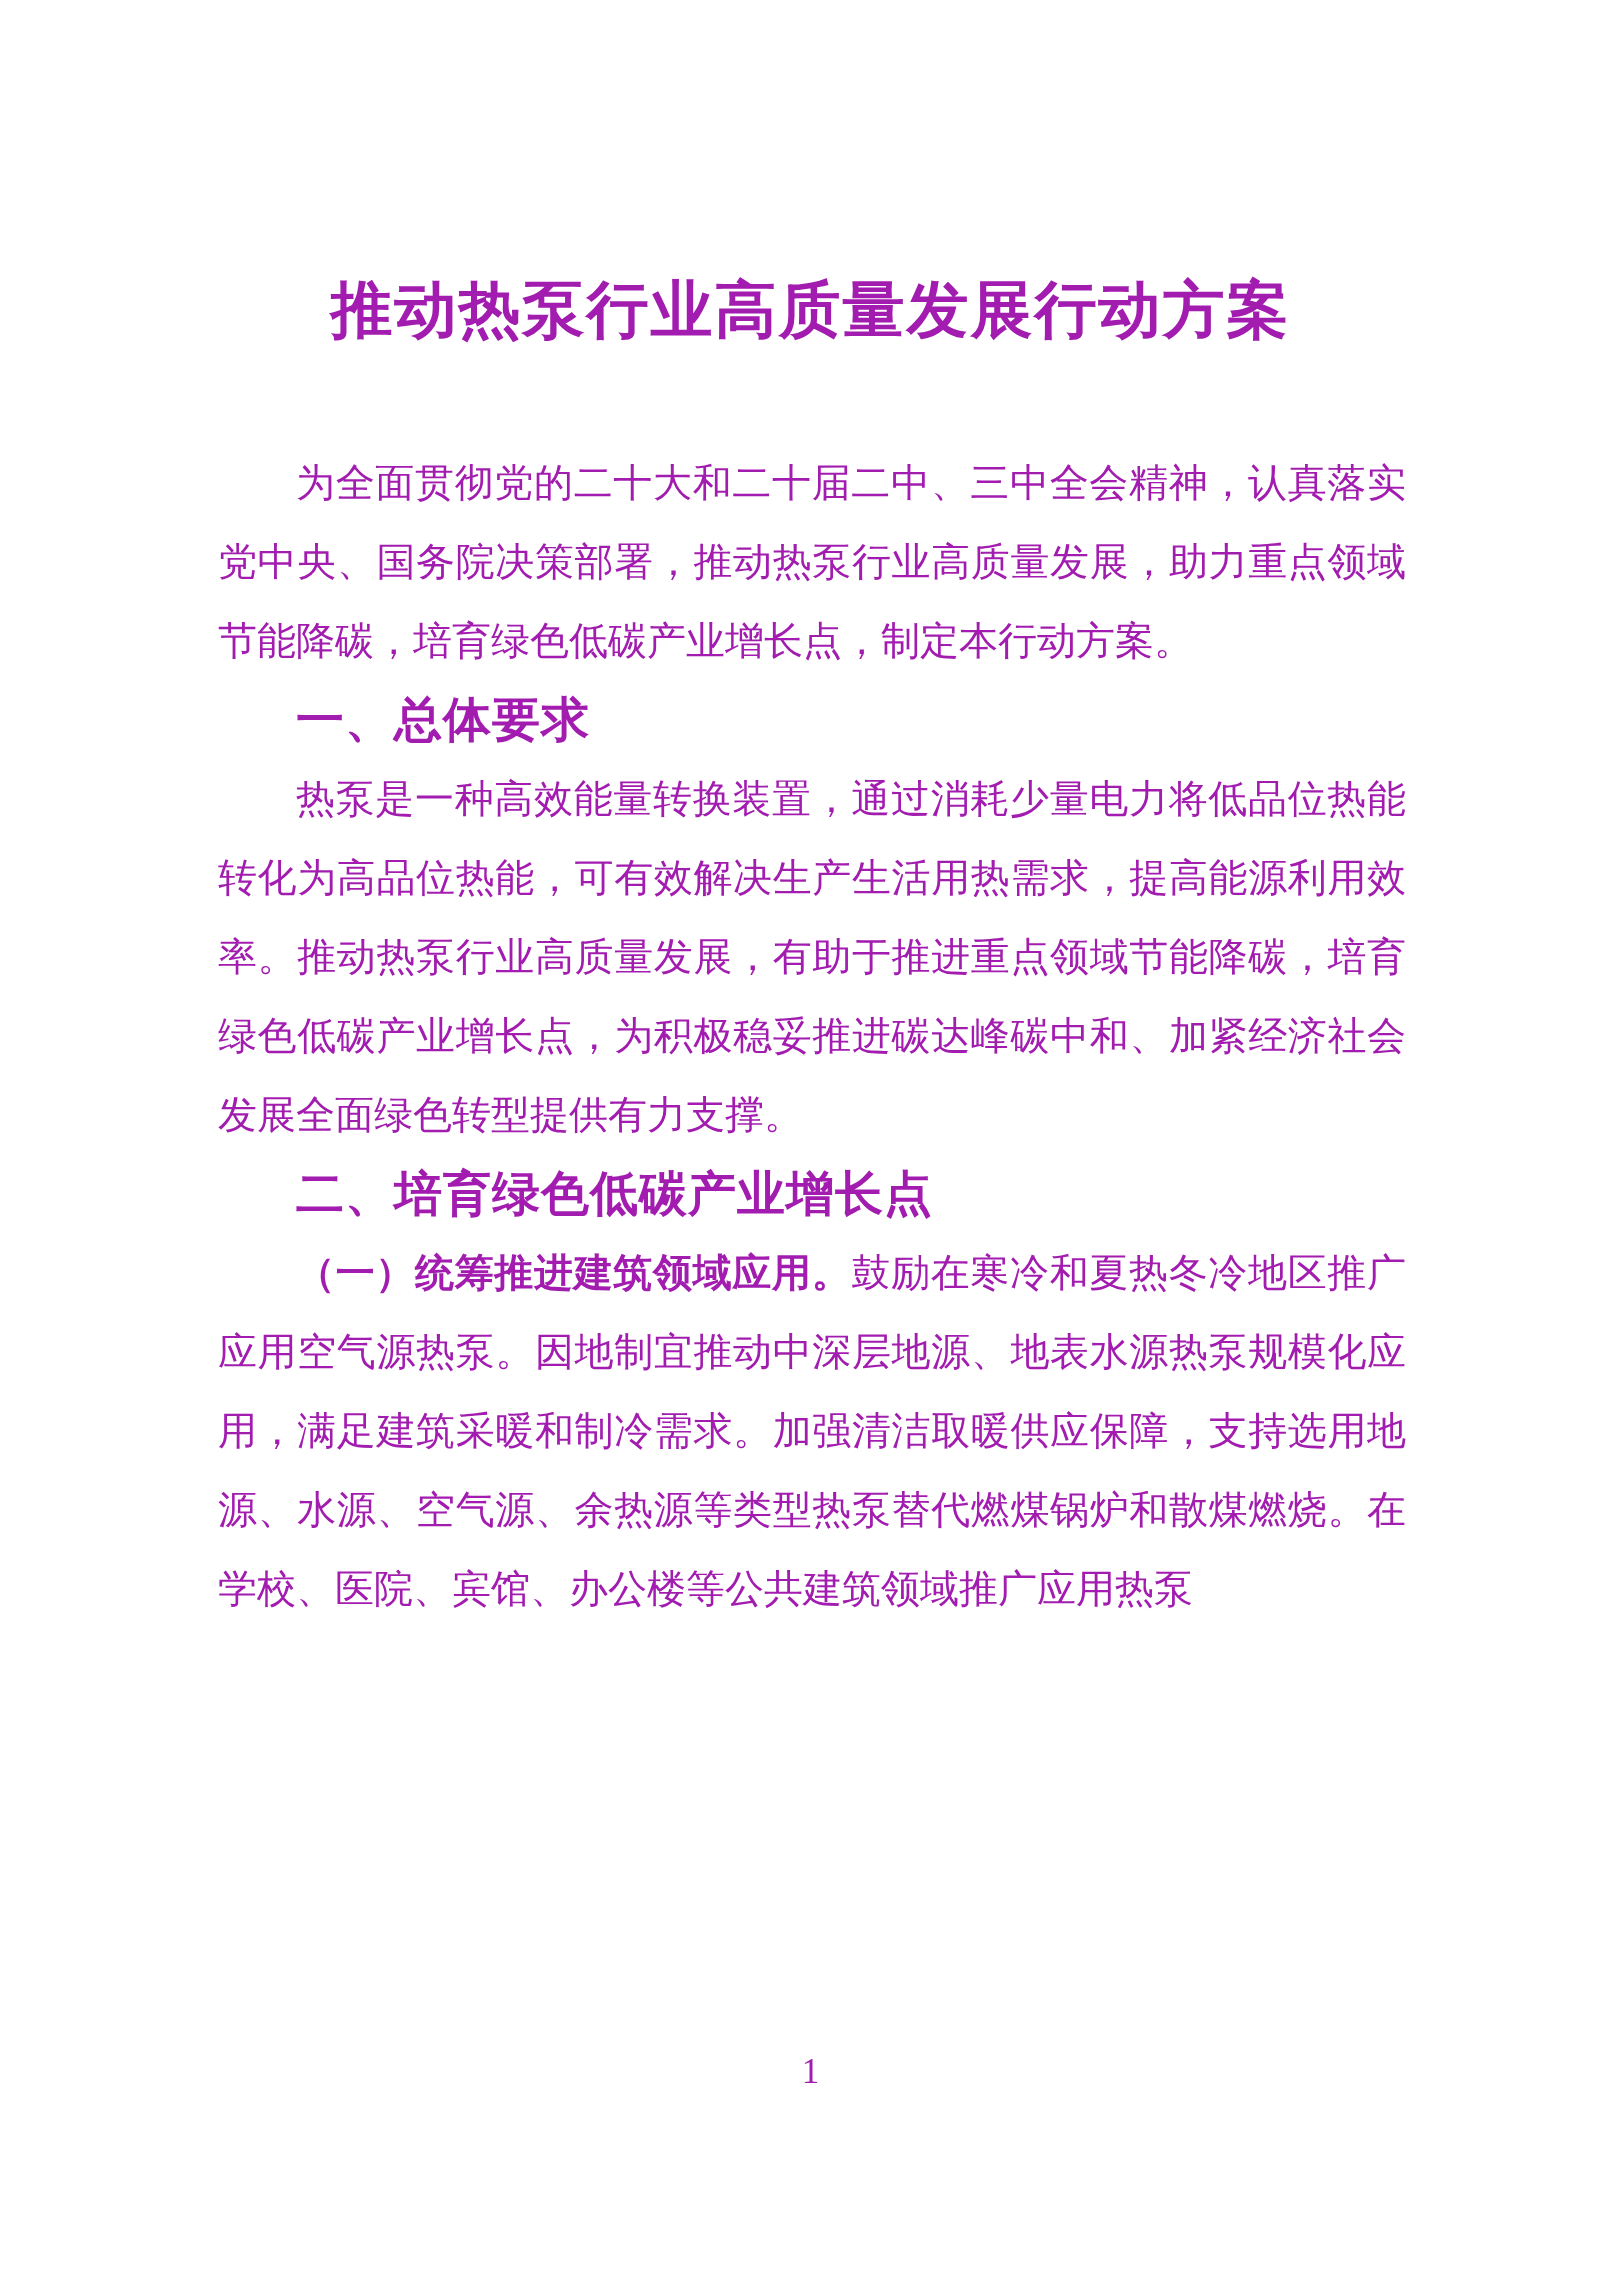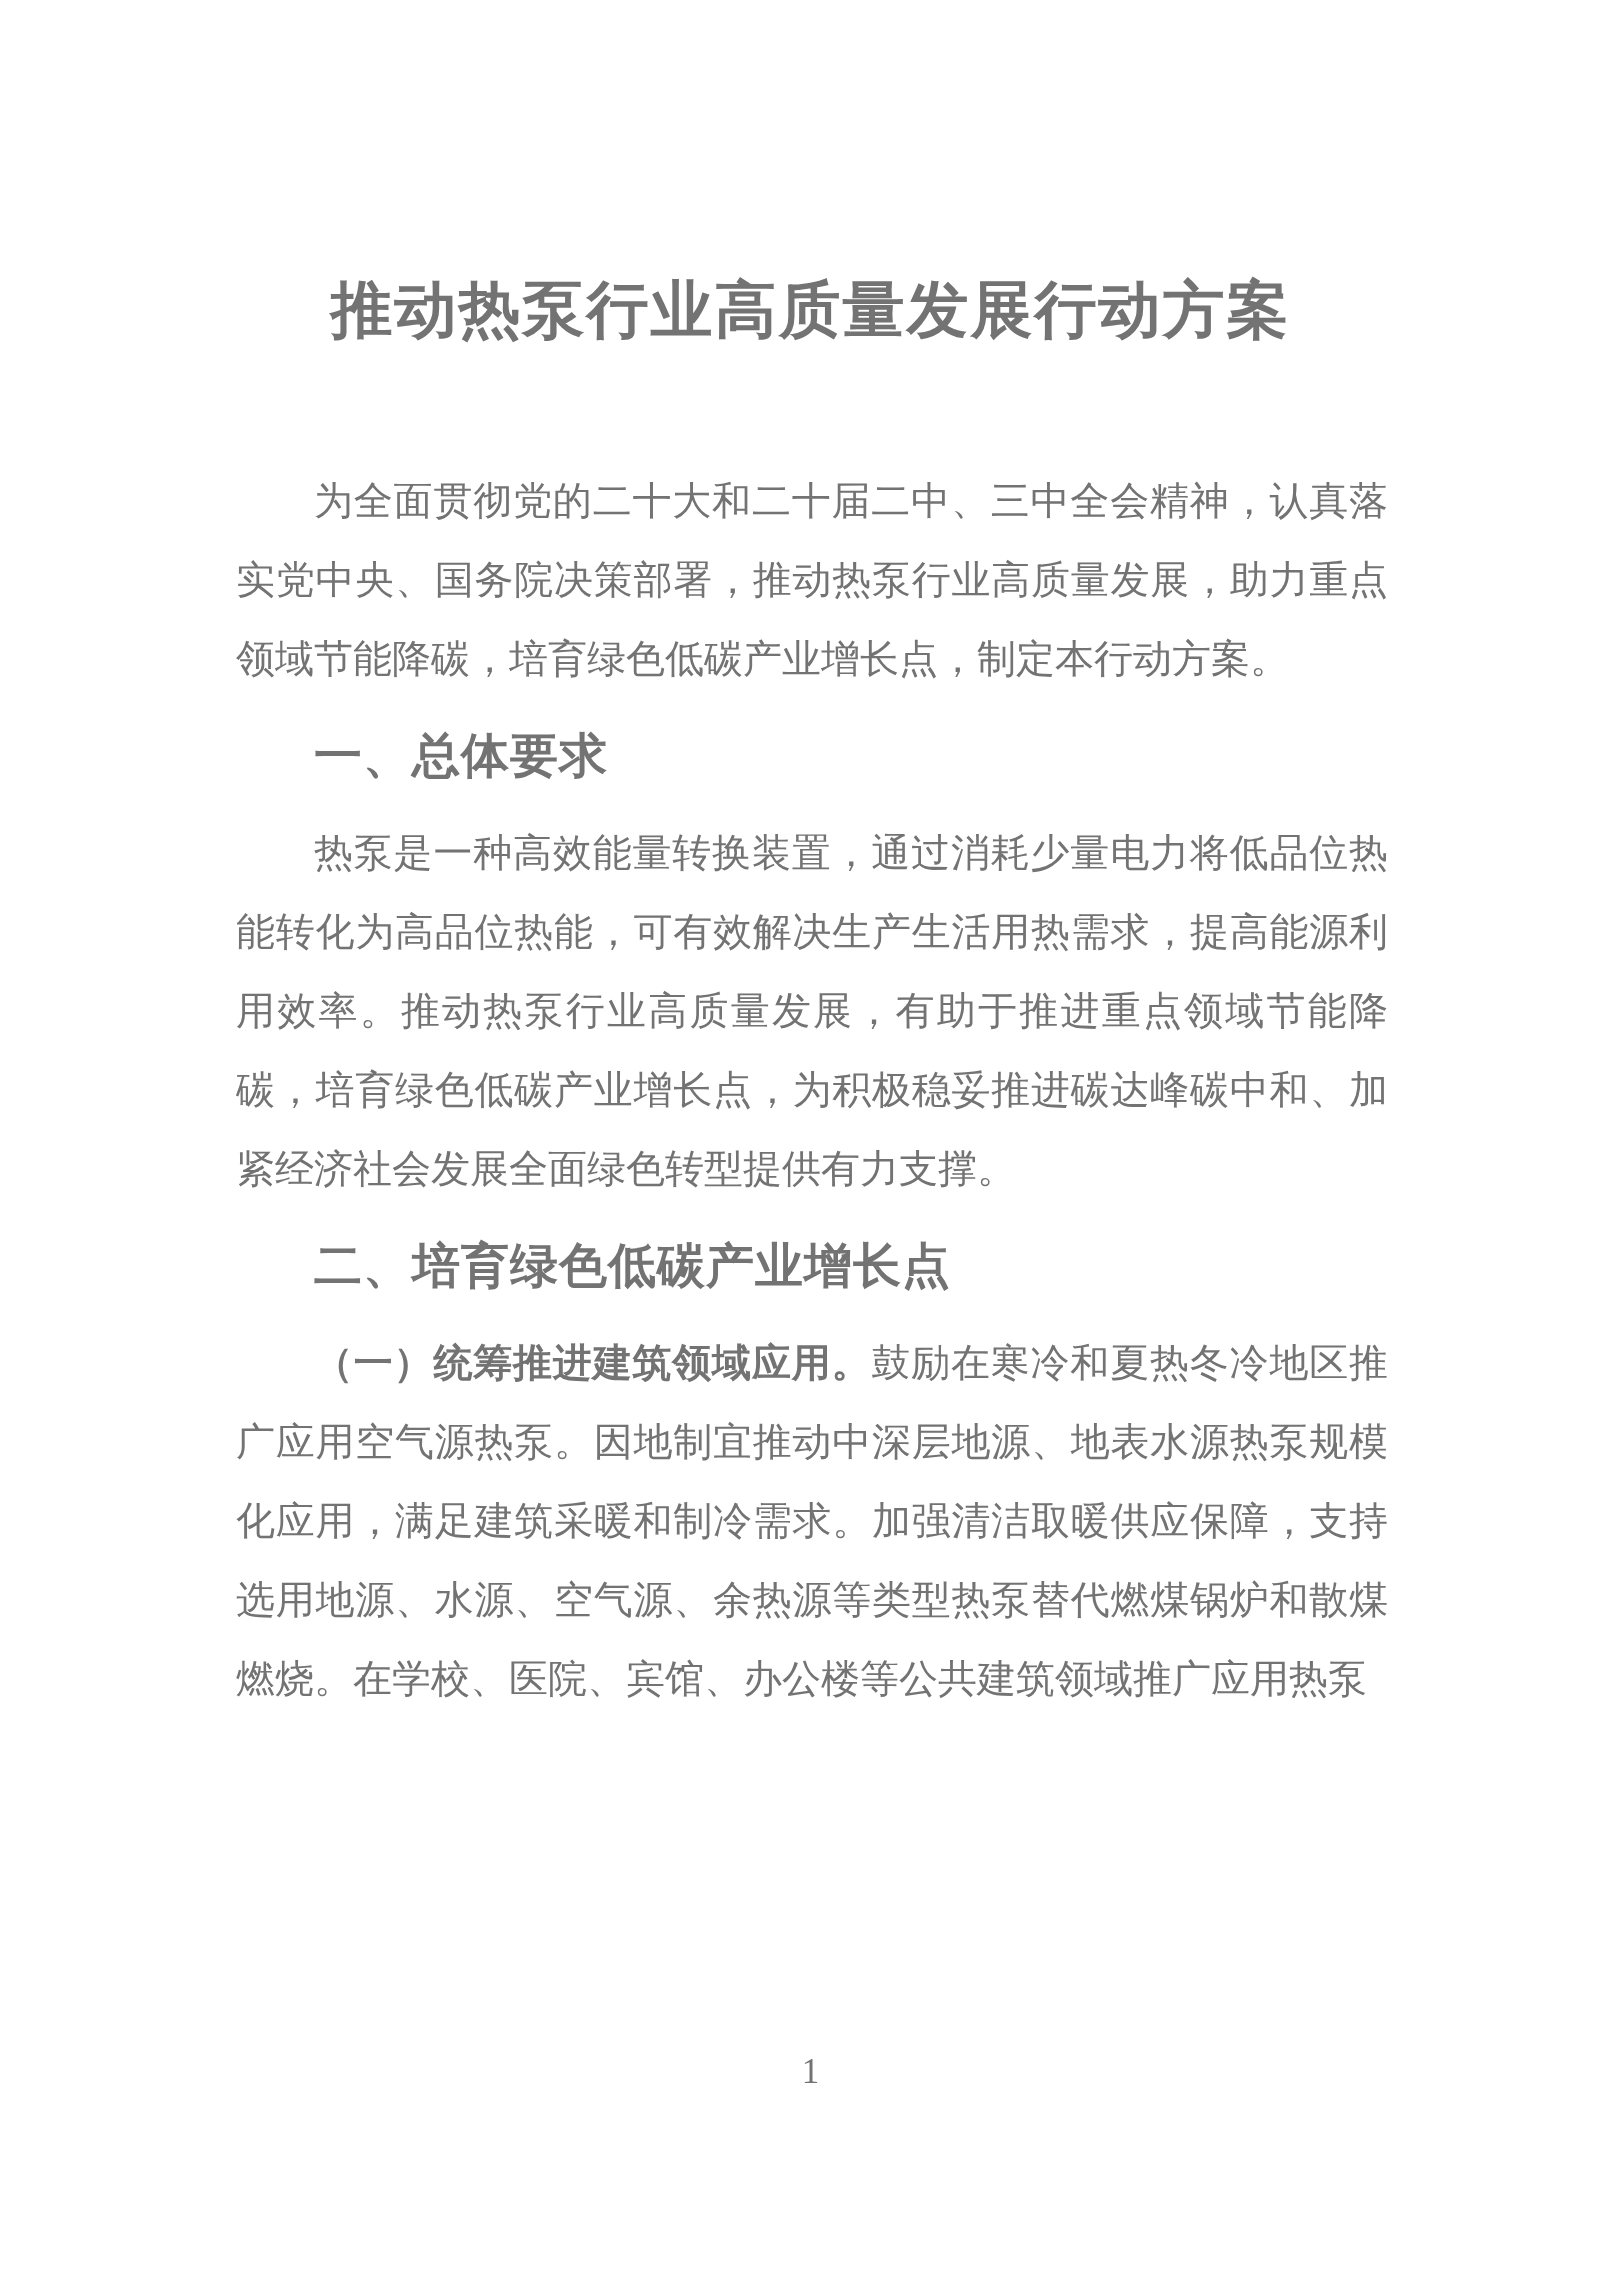--- a/index.html
+++ b/index.html
@@ -5,21 +5,21 @@
   html, body {
     margin: 0;
     padding: 0;
     background: #ffffff;
   }
   .page {
     position: relative;
     width: 1621px;
     height: 2293px;
     background: #ffffff;
-    color: #737373;
+    color: #a21caf;
     overflow: hidden;
     font-family: "Liberation Serif", serif;
   }
   .doc-title {
     position: absolute;
     top: 271px;
     left: 0;
     width: 100%;
     text-align: center;
     font-size: 62px;
@@ -32,21 +32,21 @@
   .body-text {
     position: absolute;
     top: 443px;
     left: 218px;
     width: 1188px;
     font-size: 39px;
     line-height: 79px;
     text-align: justify;
   }
   .body-text p {
-    margin: 18px;
+    margin: 0;
     padding: 0;
     text-indent: 78px;
   }
   .section-heading {
     margin: 0;
     padding: 0;
     text-indent: 78px;
     font-family: Liberation Serif, serif;
     font-weight: bold;
     font-size: 48px;

